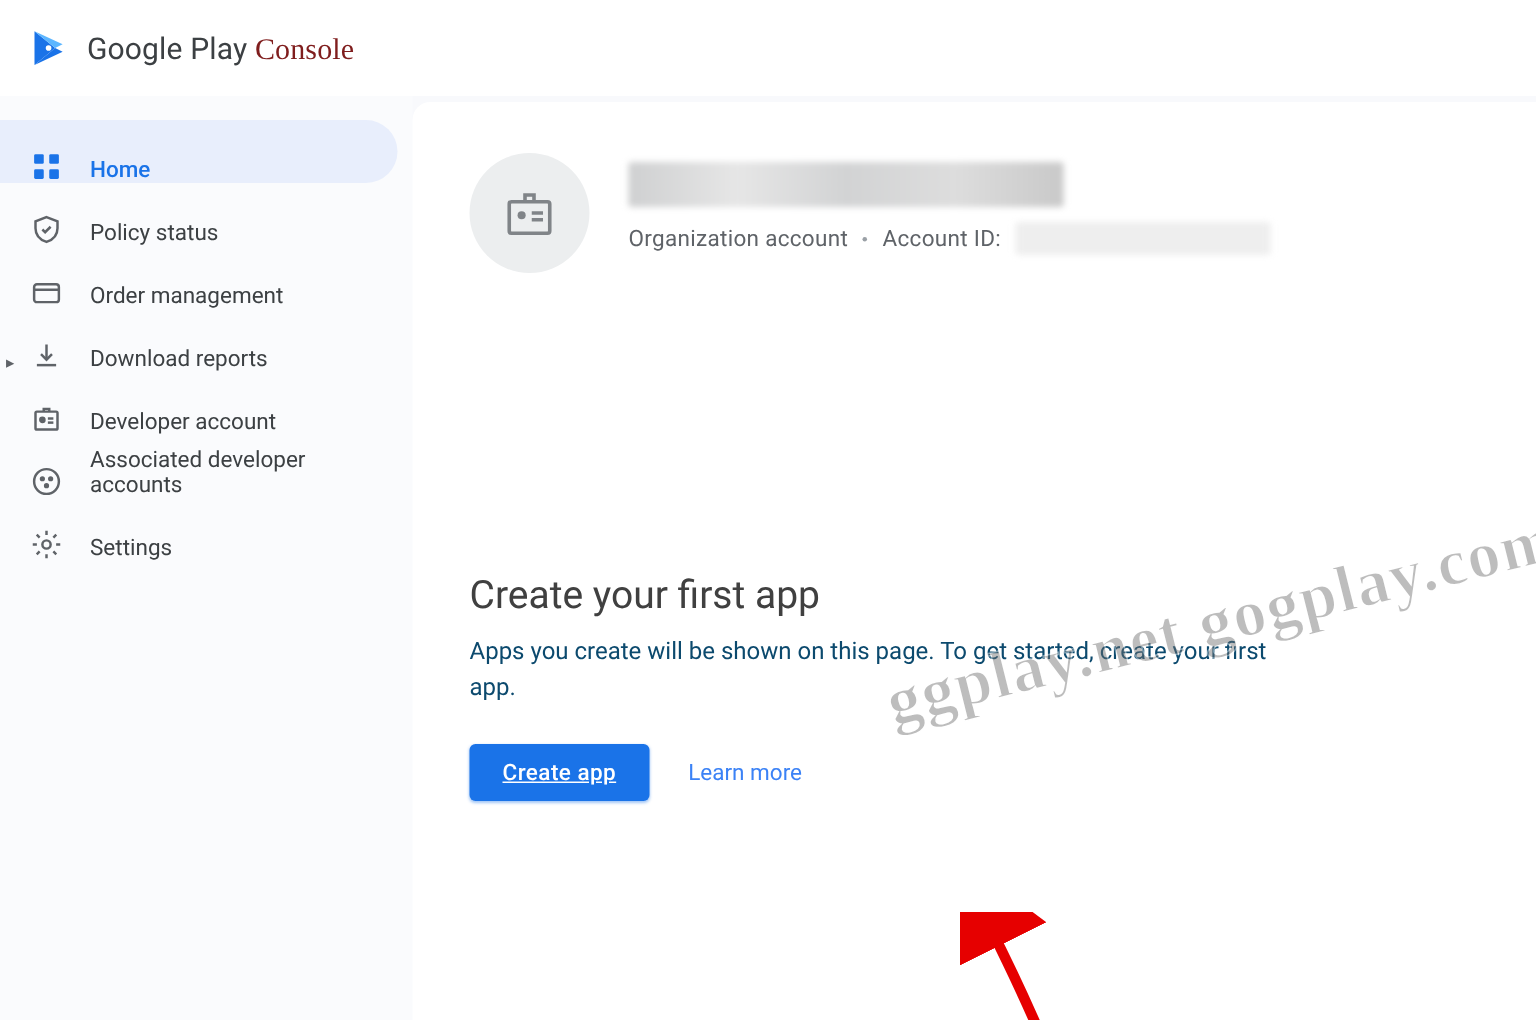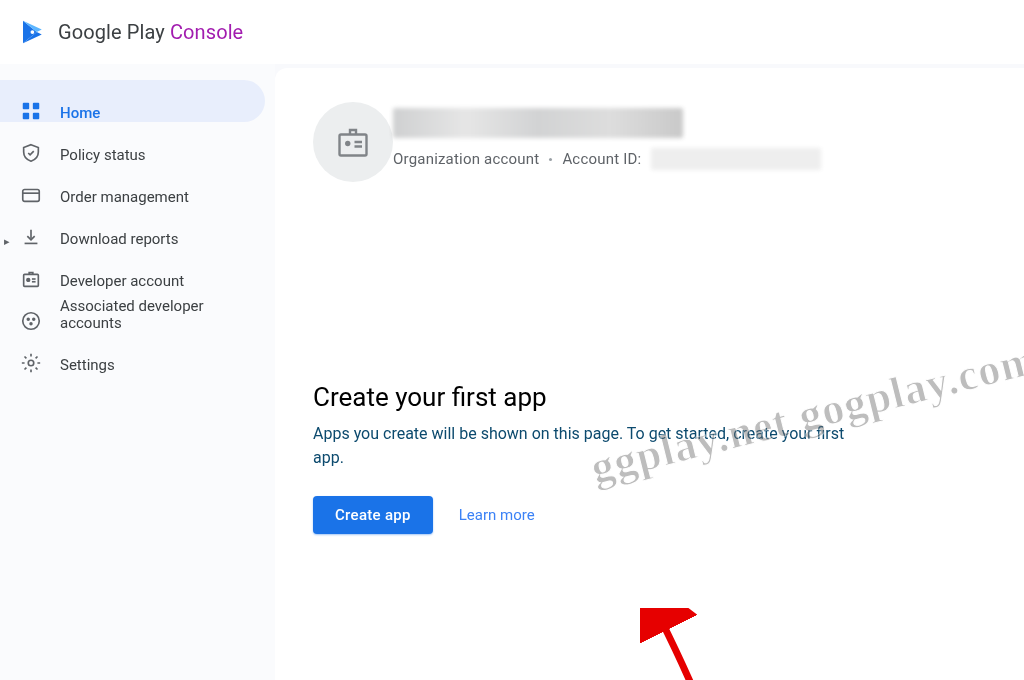--- a/index.html
+++ b/index.html
@@ -2,45 +2,45 @@
 <html><head>
   <meta charset="utf-8">
   <style>
     * { margin:0; padding:0; box-sizing:border-box; font-family:"Google Sans",Roboto,Arial,sans-serif; }
     body { background:#f8f9fc; width:1024px; height:680px; overflow:hidden; color:#3c4043; }
     .page { display:flex; flex-direction:column; height:100%; }
     .header { height:64px; display:flex; align-items:center; padding:0 18px; background:#fff; }
     .logo-wrap { display:flex; align-items:center; gap:10px; }
     .logo-mark { width:30px; height:30px; }
     .brand { font-size:20px; font-weight:400; color:#3c4043; letter-spacing:.1px; }
-    .brand-accent { color:#a21caf; }
+    .brand-accent { color:#7f1d1d;font-family:Liberation Serif, serif; }
     .main { flex:1; display:flex; }
     .sidebar { width:275px; padding:16px 10px 0 0; background:#fafbfd; }
     .nav { list-style:none; display:flex; flex-direction:column; gap:0; }
     .nav li { display:flex; align-items:flex-end; height:42px; padding-left:20px; border-radius:0 22px 22px 0; gap:18px; font-size:15px; color:#3c4043; cursor:pointer; }
     .nav li.selected { background:#e8eefc; color:#1a73e8; font-weight:500; }
     .nav li.selected .mi { color:#1a73e8; }
     .nav li.expandable::before { content:"▸"; position:absolute; left:4px; font-size:11px; color:#5f6368; }
     .nav li { position:relative; }
     .mi { width:22px; height:22px; color:#5f6368; flex:none; }
     .label { line-height:1.15; }
     .content { flex:1; background:#fff; border-radius:12px 0 0 0; margin-top:4px; padding:34px 40px 40px 38px; position:relative; overflow:hidden; }
-    .account-row { display:flex; align-items:flex-start; }
+    .account-row { display:flex; align-items:flex-start; gap:26px; }
     .acct-avatar { width:80px; height:80px; border-radius:50%; background:#eceeef; display:flex; align-items:center; justify-content:center; }
     .acct-avatar svg { width:36px; height:36px; color:#808488; }
     .acct-text { flex:1; padding-top:6px; }
     .acct-name { width:290px; height:30px; background:linear-gradient(90deg,#cfd0d1,#e6e6e6,#d2d3d4,#ddd,#c9c9c9); filter:blur(2px); border-radius:2px; margin-bottom:10px; }
     .acct-sub { display:flex; align-items:center; gap:10px; font-size:15px; color:#5f6368; letter-spacing:.2px; }
     .acct-sub .sep { width:3px; height:3px; border-radius:50%; background:#9aa0a6; }
     .acct-id-blur { width:170px; height:22px; background:#eeeeee; filter:blur(2px); border-radius:2px; }
     .create-block { margin-top:200px; max-width:540px; }
-    .create-title { font-size:26px; font-weight:400; color:#000000; margin-bottom:10px; }
+    .create-title { font-size:26px; font-weight:400; color:#404040; margin-bottom:10px; }
     .create-desc { font-size:16px; line-height:1.5; color:#0c4a6e; margin-bottom:26px; }
     .create-actions { display:flex; align-items:center; gap:26px; }
-    .btn-primary { background:#1a73e8; color:#fff; border:none; border-radius:4px; padding:10px 22px; font-size:15px; font-weight:500; letter-spacing:.3px; cursor:pointer; box-shadow:0 1px 2px rgba(26,115,232,.4); }
+    .btn-primary { background:#1a73e8; color:#fff; border:none; border-radius:4px; padding:10px 22px; font-size:15px; font-weight:500; letter-spacing:.3px; cursor:pointer; box-shadow:0 1px 2px rgba(26,115,232,.4);text-decoration:underline; }
     .link { color:#3b82f6; font-size:15px; cursor:pointer; }
     .watermark { position:absolute; left:310px; top:320px; transform:rotate(-14deg); font-size:44px; font-weight:700; font-family:Georgia,serif; color:#6f6f6f; opacity:.45; -webkit-text-stroke:1px #fff; pointer-events:none; letter-spacing:1px; white-space:nowrap; }
     .arrow { position:absolute; left:365px; top:540px; pointer-events:none; }
     .grid-icon rect{rx:1}
   </style>
 </head>
 <body>
 <div class="page">
 
   <div class="header">

